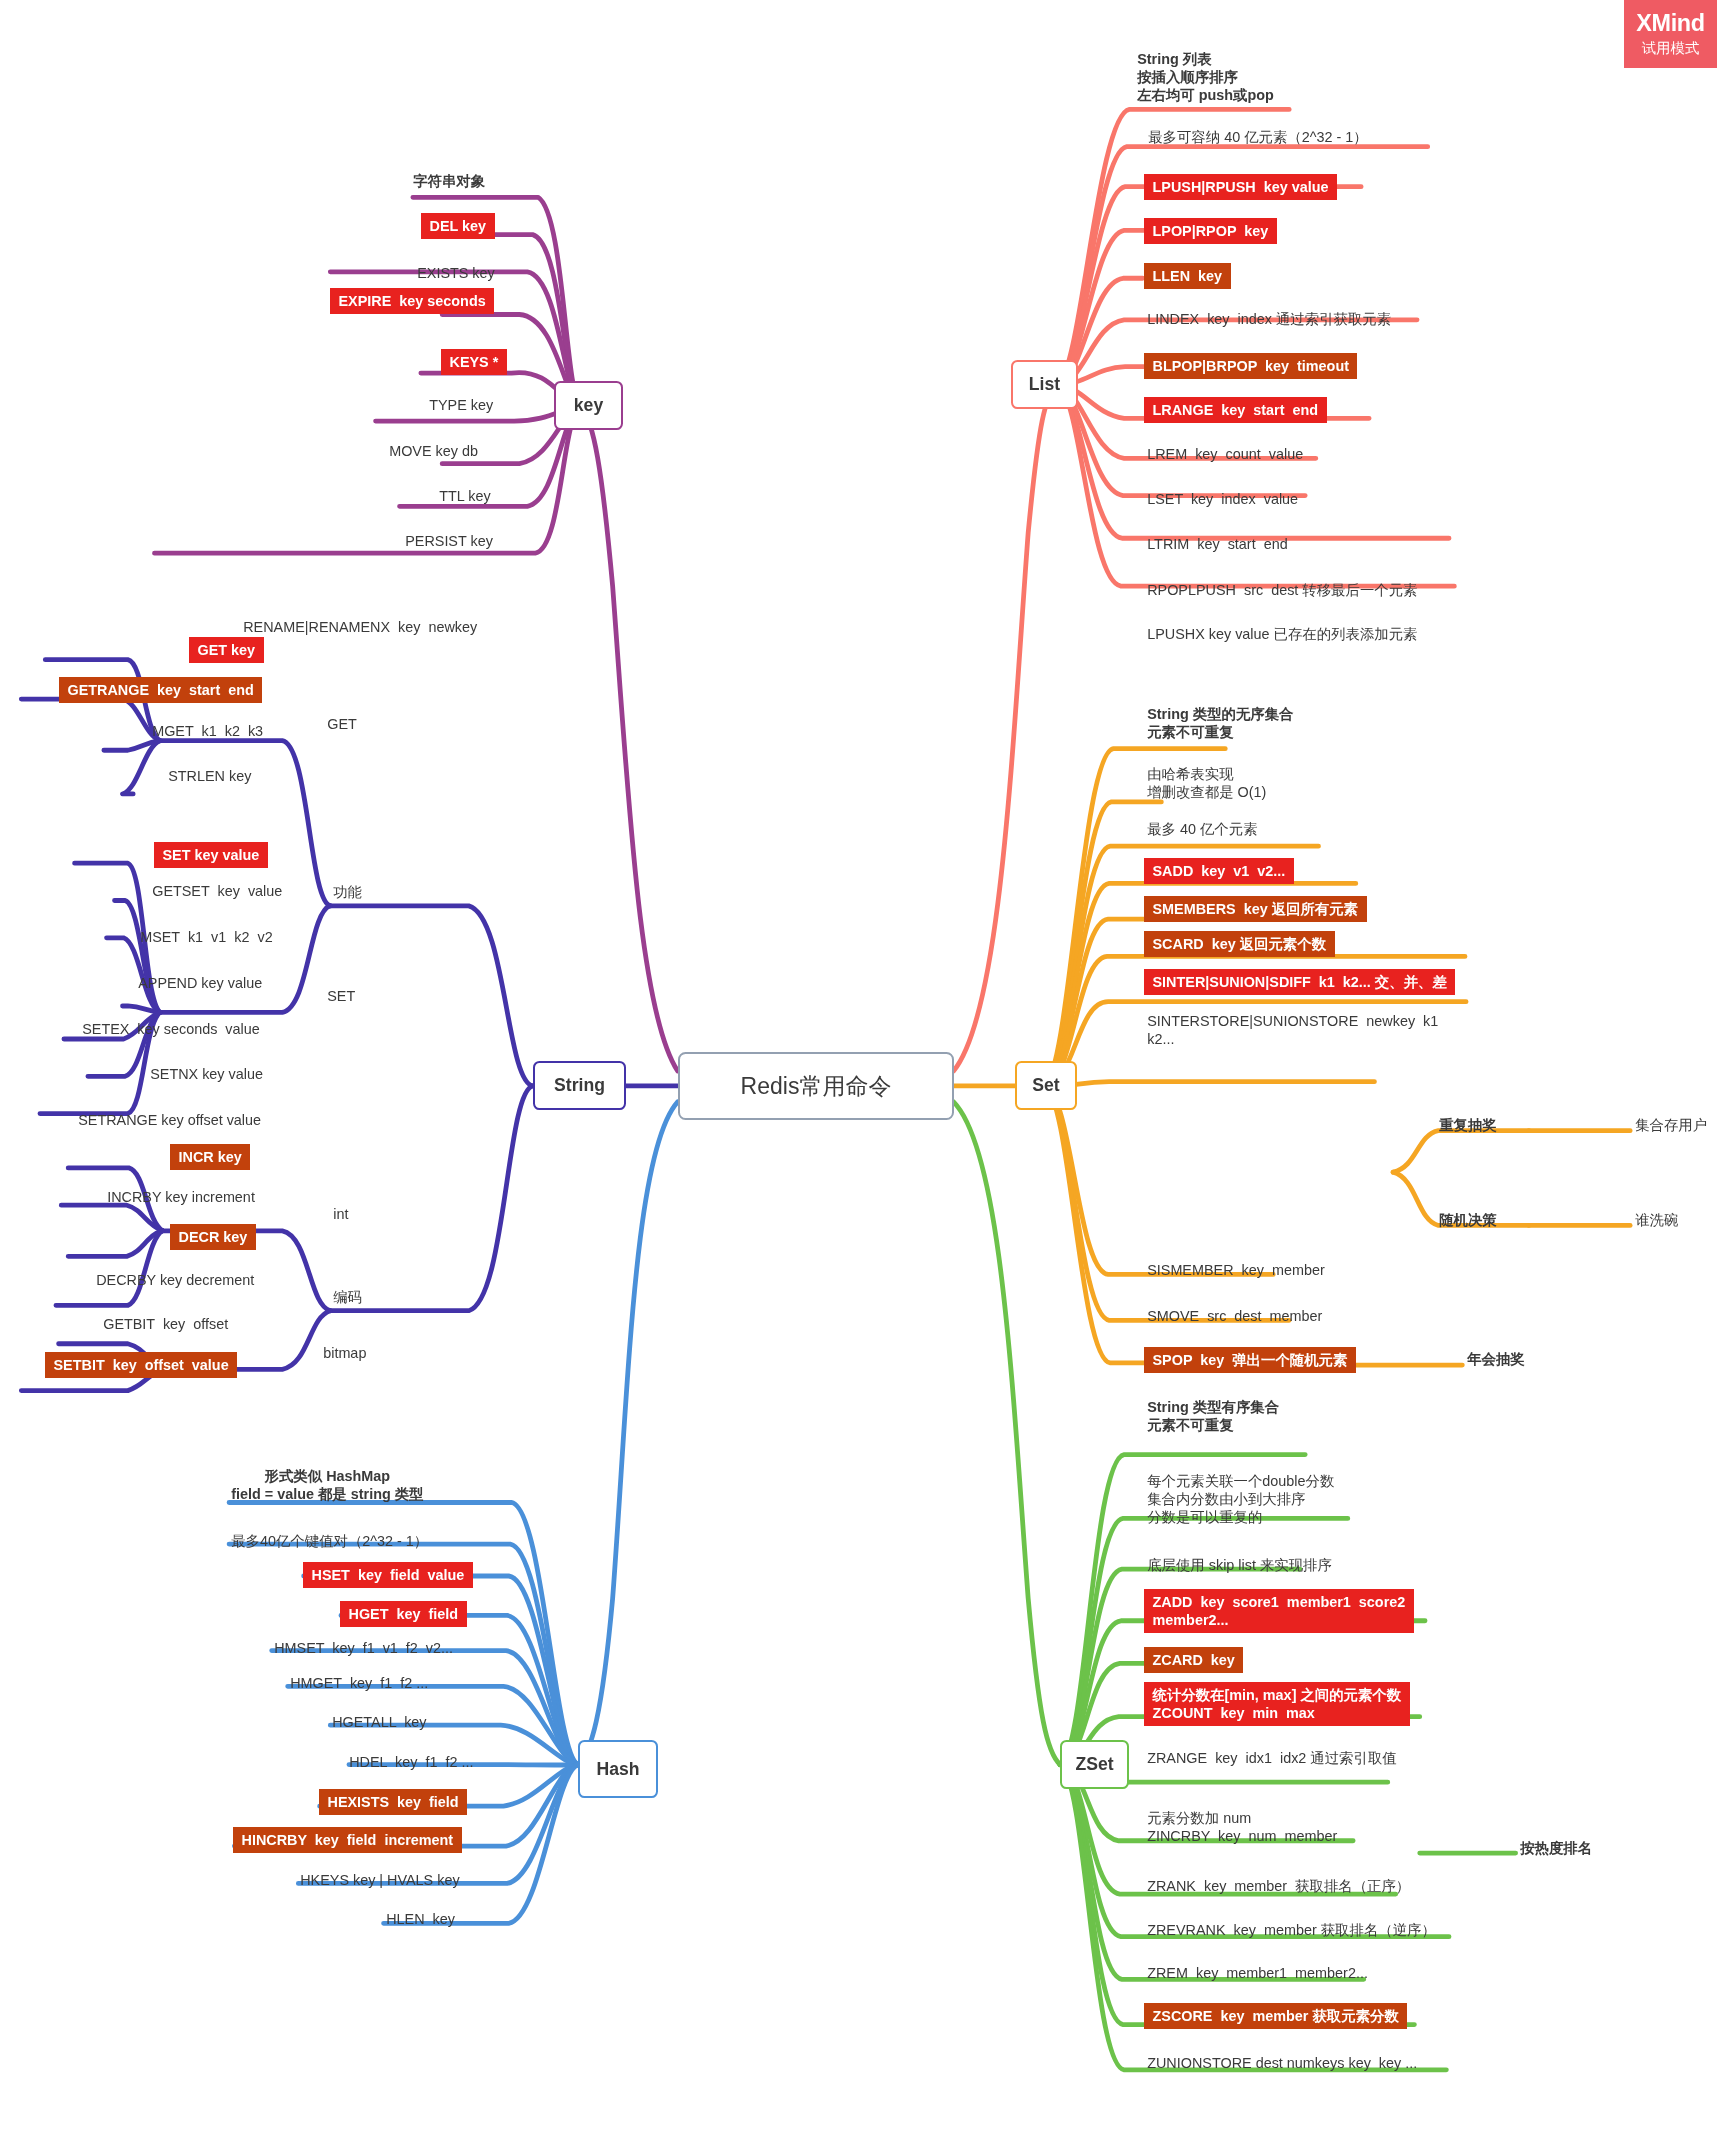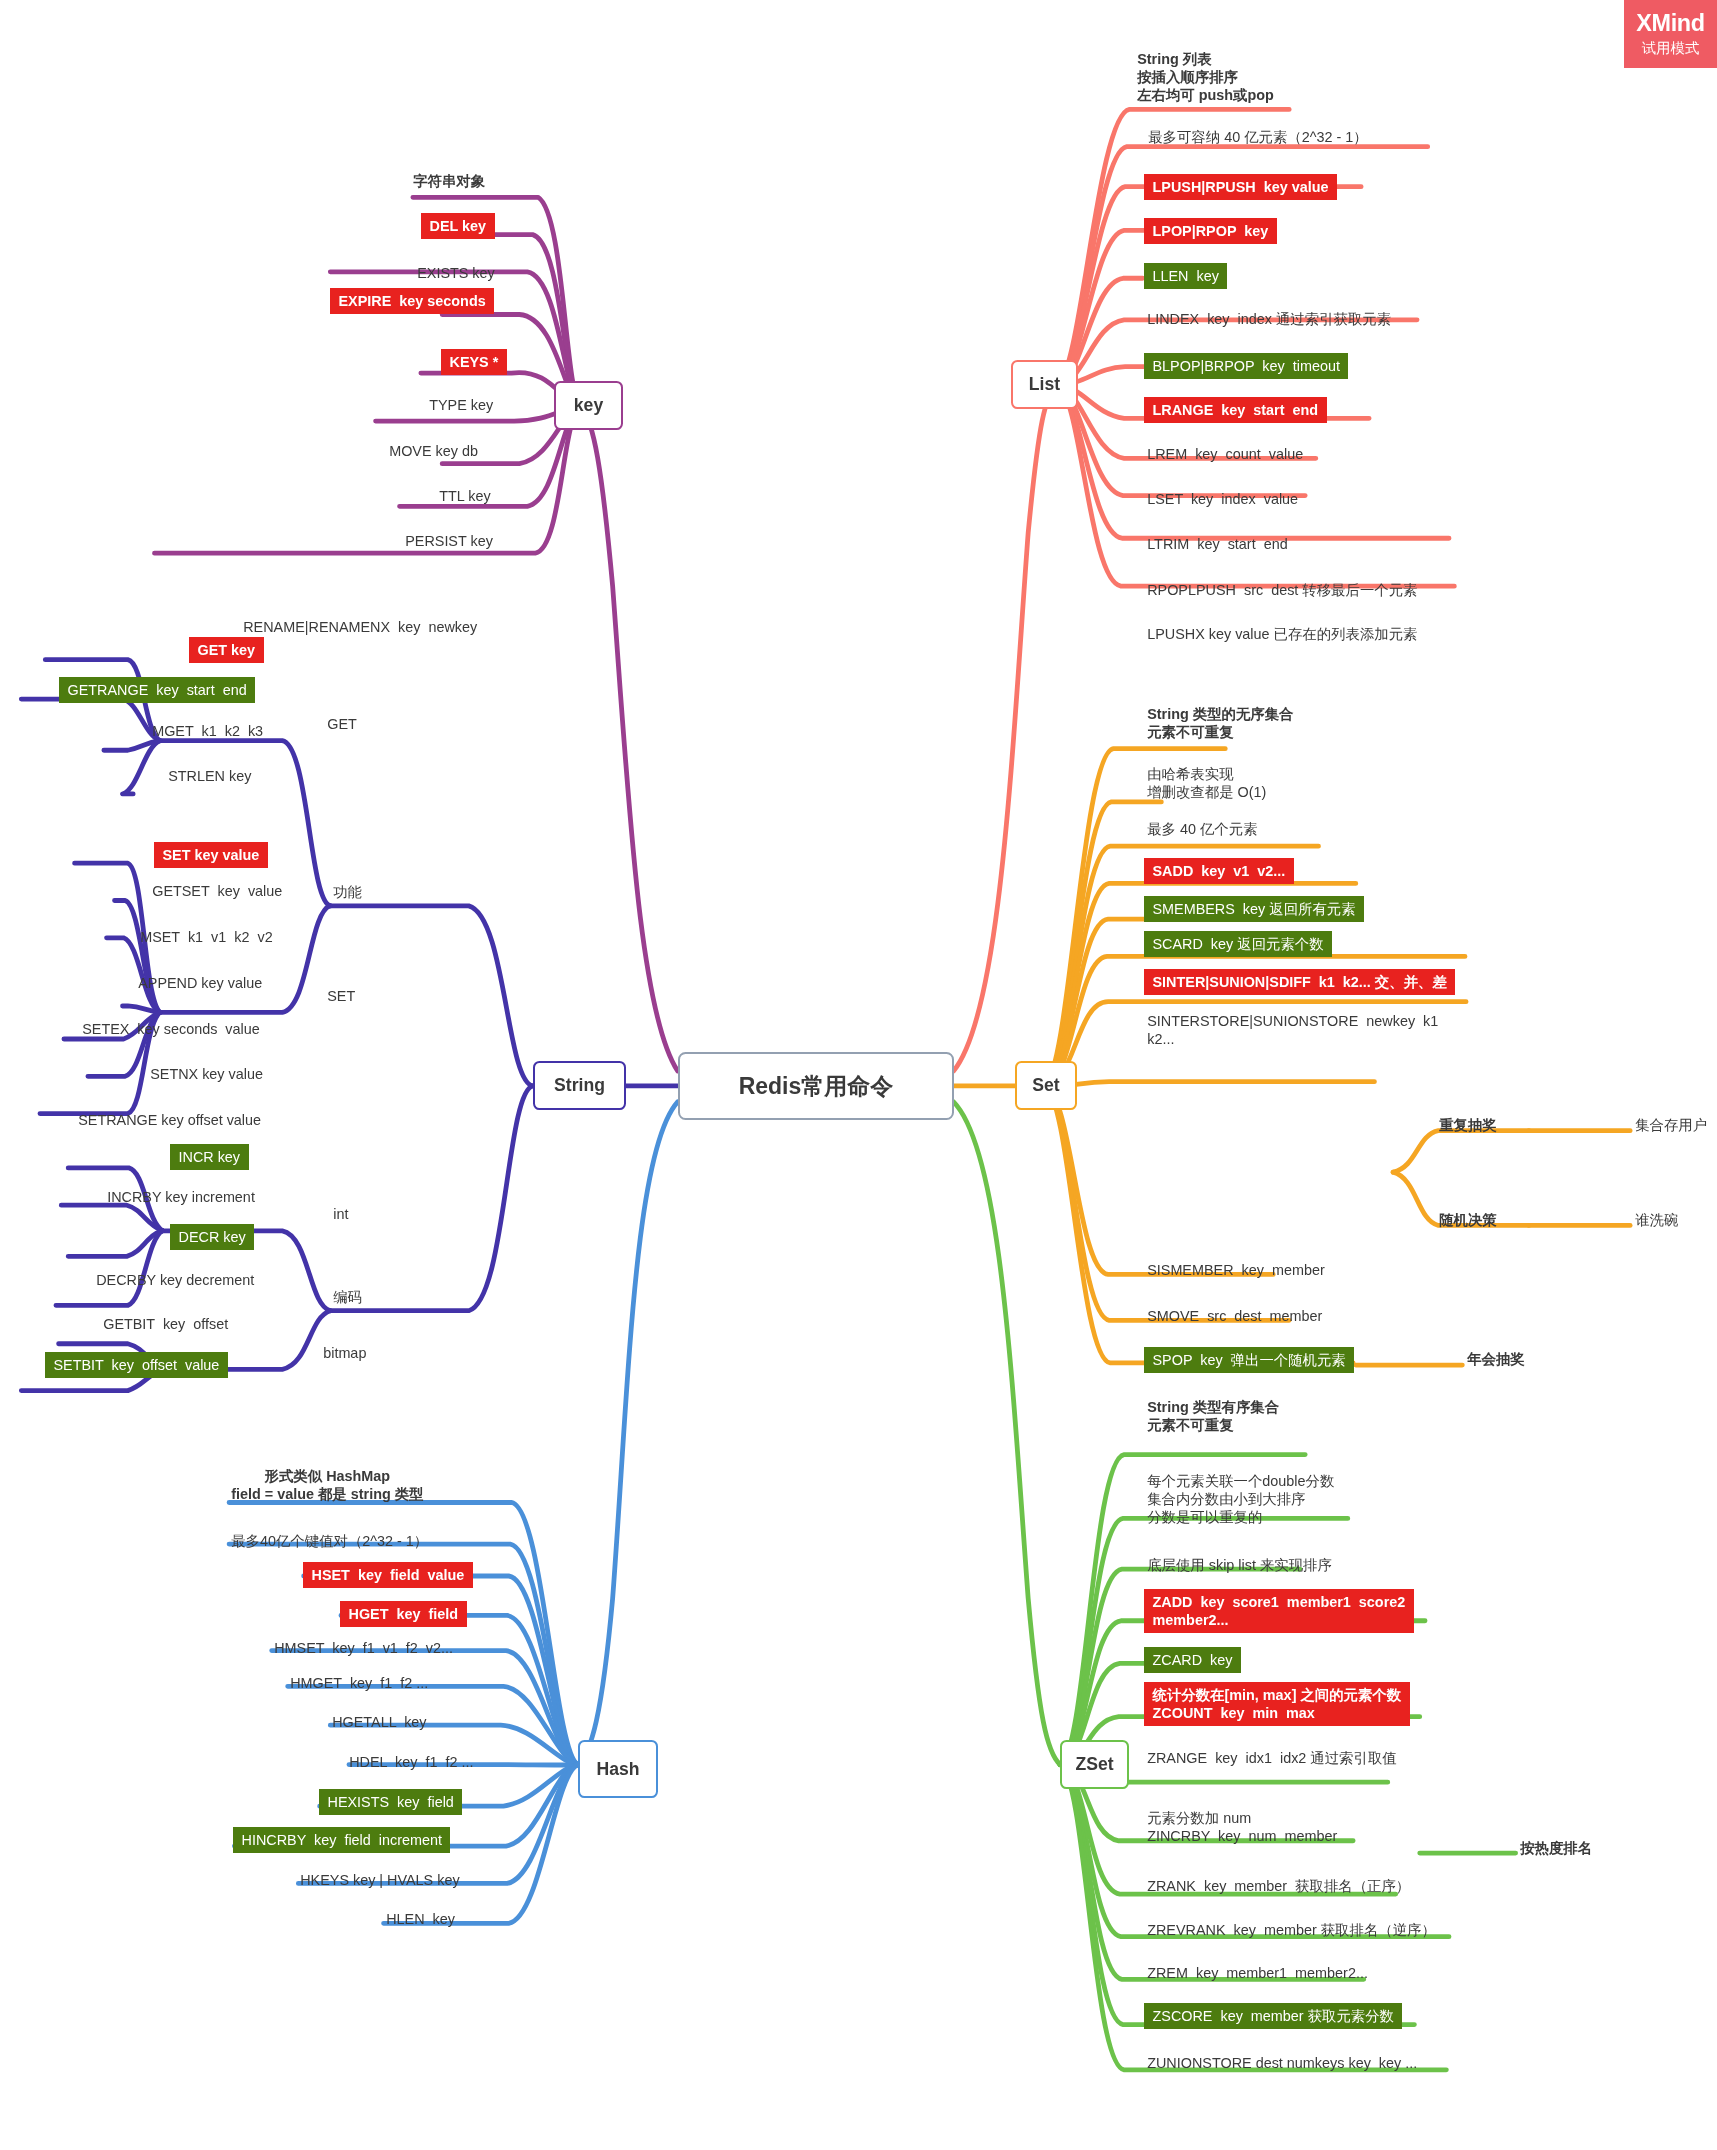--- a/index.html
+++ b/index.html
@@ -18,37 +18,37 @@
     background:#ef5b63; color:#fff; display:flex; flex-direction:column;
     align-items:center; justify-content:center; line-height:1.1;
   }
   .watermark .wm-main { font-size:23.4px; font-weight:bold; letter-spacing:-0.3px; }
   .watermark .wm-sub  { font-size:14.4px; font-weight:normal; margin-top:5px; }
 
   
   .central {
     position:absolute; background:#ffffff; border:2.7px solid #93a0b1; border-radius:7.5px;
     display:flex; align-items:center; justify-content:center;
-    font-size:23px; font-weight:bold; color:#3a3a3a; padding:0 2px; white-space:nowrap;
+    font-size:23px; font-weight:normal; color:#3a3a3a; padding:0 2px; white-space:nowrap;
   }
 
   
   .branch-box {
     position:absolute; background:#ffffff; border:2.7px solid #888; border-radius:6.4px;
     display:flex; align-items:center; justify-content:center;
     font-size:17.6px; font-weight:bold; color:#3a3a3a; padding:0 8.5px; white-space:nowrap;
   }
 
   
   .topic {
     position:absolute; white-space:pre; font-size:14.4px; line-height:1.28;
     color:#3a3a3a; padding:1.6px 3.2px;
   }
   .topic.red  { background:#e8221f; color:#ffffff; font-weight:bold; padding:3.7px 8.5px; }
-  .topic.blue { background:#4d7c0f; color:#ffffff; font-weight:normal; padding:3.7px 8.5px; }
+  .topic.blue { background:#c2410c; color:#ffffff; font-weight:bold; padding:3.7px 8.5px; }
   .topic.plain{ background:transparent; }
   .topic.head { font-weight:bold; font-size:14.4px; }
   .sublabel {
     position:absolute; white-space:pre; font-size:14.4px; color:#3a3a3a; padding:1.1px 3.2px;
   }
   .sublabel.bold { font-weight:bold; }
 </style>
 </head>
 <body>
 

